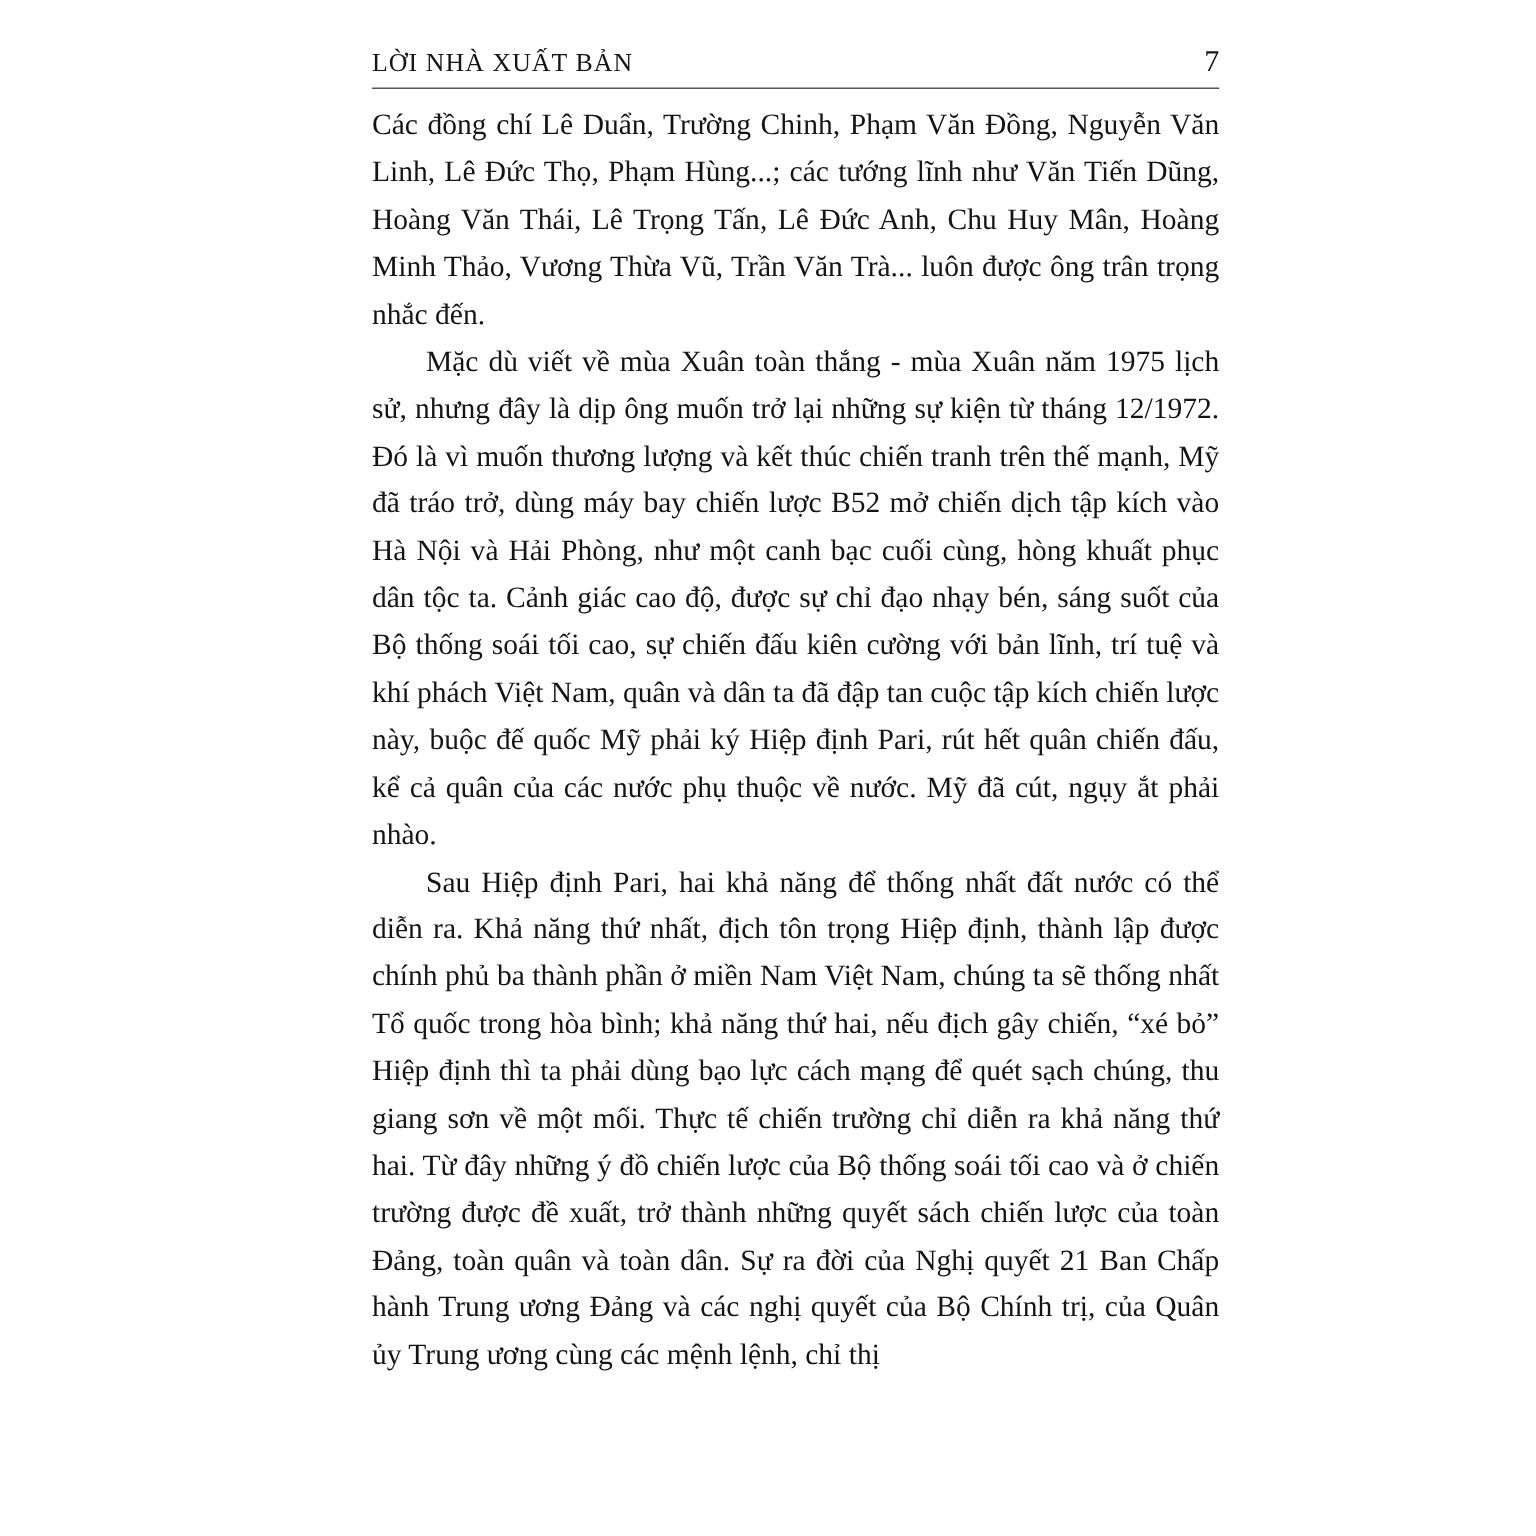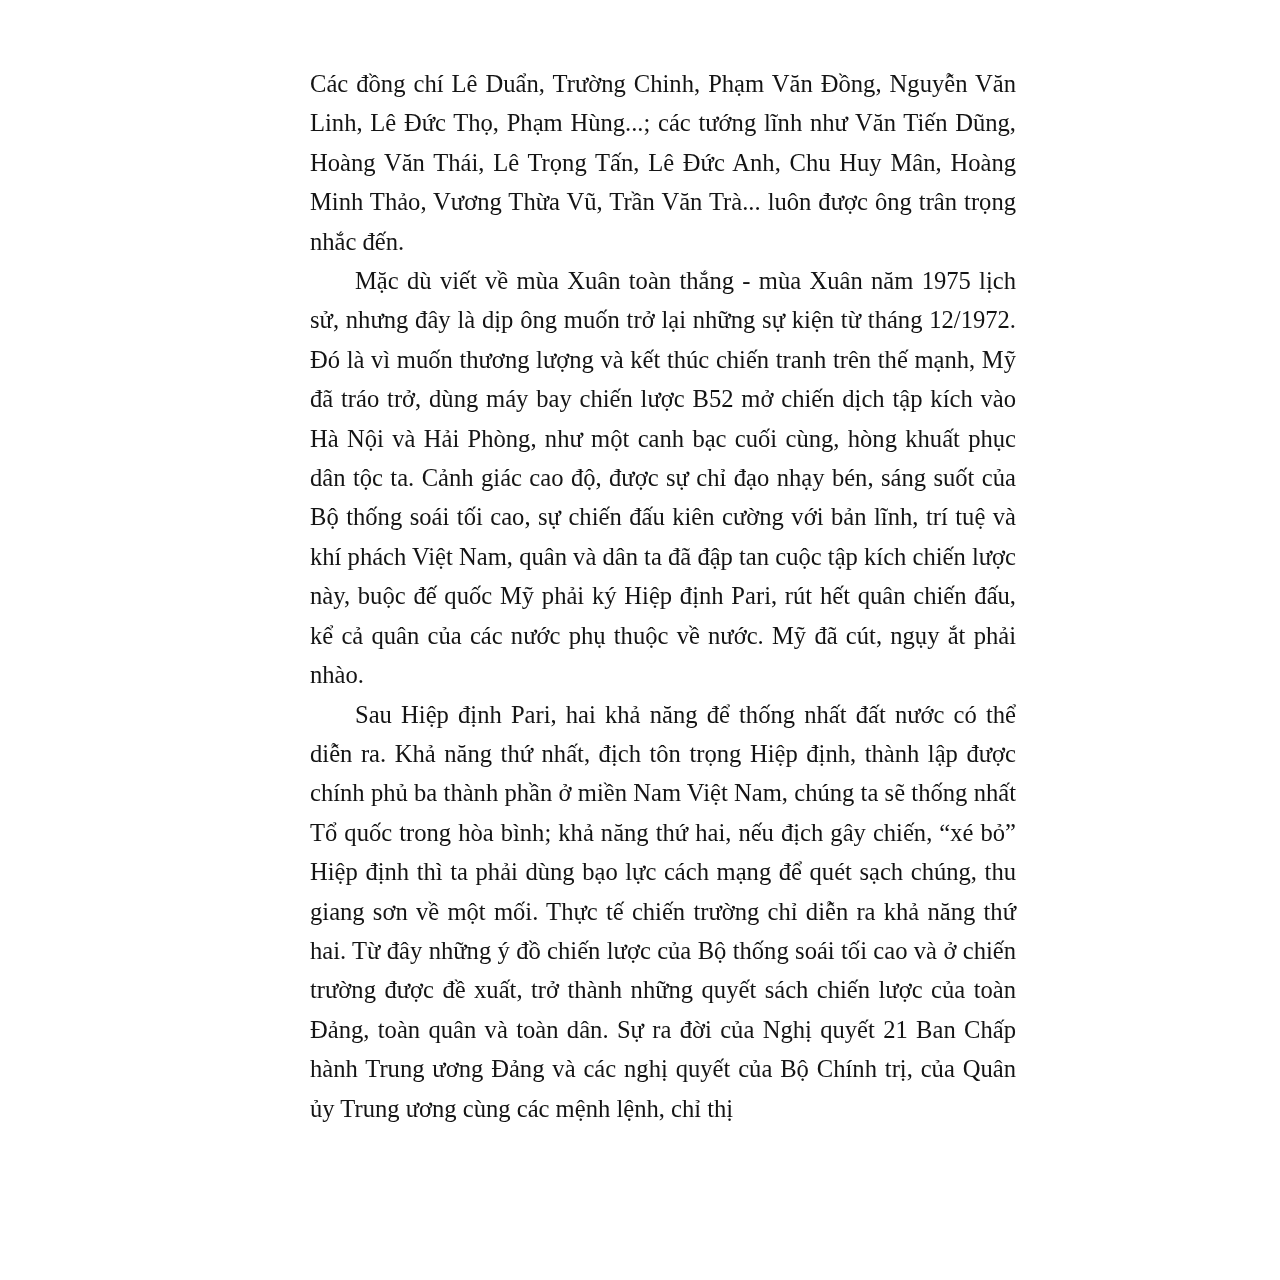--- a/index.html
+++ b/index.html
@@ -40,21 +40,21 @@
     font-family: "Liberation Serif", "DejaVu Serif", serif;
     color: #151515;
     white-space: nowrap;
   }
   .head-page-number {
     font-size: 25px;
     color: #151515;
     font-family: "Liberation Serif", "DejaVu Serif", serif;
   }
   .body-text {
-    margin-top: 26px;
+    margin-top: 11px;
   }
   p.para {
     margin: 0;
     font-size: 24.6px;
     line-height: 39.4px;
     text-align: justify;
     text-justify: inter-word;
     color: #141414;
     hyphens: none;
   }
@@ -63,20 +63,24 @@
   }
   .italic {
   }
 </style>
 </head>
 <body>
 
 <div class="page">
   <div class="page-inner">
 
+    <div class="running-head">
+      <span class="head-title">LỜI NHÀ XUẤT BẢN</span>
+      <span class="head-page-number">7</span>
+    </div>
 
     <div class="body-text">
       <p class="para">Các đồng chí Lê Duẩn, Trường Chinh, Phạm Văn Đồng, Nguyễn Văn Linh, Lê Đức Thọ, Phạm Hùng...; các tướng lĩnh như Văn Tiến Dũng, Hoàng Văn Thái, Lê Trọng Tấn, Lê Đức Anh, Chu Huy Mân, Hoàng Minh Thảo, Vương Thừa Vũ, Trần Văn Trà... luôn được ông trân trọng nhắc đến.</p>
       <p class="para indent"><span>Mặc dù viết về mùa Xuân toàn thắng - mùa Xuân năm 1975 lịch sử, nhưng đây là dịp ông muốn trở lại những sự kiện từ tháng 12/1972. Đó là vì muốn thương lượng và kết thúc chiến tranh trên thế mạnh, Mỹ đã tráo trở, dùng máy bay chiến lược B52 mở chiến dịch tập kích vào Hà Nội và Hải Phòng, như một canh bạc cuối cùng, hòng khuất phục dân tộc ta. Cảnh giác cao độ, được sự chỉ đạo nhạy bén, sáng suốt của Bộ thống soái tối cao, sự chiến đấu kiên cường với bản lĩnh, trí tuệ và khí phách Việt Nam, quân và dân ta đã đập tan cuộc tập kích chiến lược này, buộc đế quốc Mỹ phải ký </span><span class="italic">Hiệp định Pari,</span><span> rút hết quân chiến đấu, kể cả quân của các nước phụ thuộc về nước. Mỹ đã cút, ngụy ắt phải nhào.</span></p>
       <p class="para indent">Sau Hiệp định Pari, hai khả năng để thống nhất đất nước có thể diễn ra. Khả năng thứ nhất, địch tôn trọng Hiệp định, thành lập được chính phủ ba thành phần ở miền Nam Việt Nam, chúng ta sẽ thống nhất Tổ quốc trong hòa bình; khả năng thứ hai, nếu địch gây chiến, “xé bỏ” Hiệp định thì ta phải dùng bạo lực cách mạng để quét sạch chúng, thu giang sơn về một mối. Thực tế chiến trường chỉ diễn ra khả năng thứ hai. Từ đây những ý đồ chiến lược của Bộ thống soái tối cao và ở chiến trường được đề xuất, trở thành những quyết sách chiến lược của toàn Đảng, toàn quân và toàn dân. Sự ra đời của Nghị quyết 21 Ban Chấp hành Trung ương Đảng và các nghị quyết của Bộ Chính trị, của Quân ủy Trung ương cùng các mệnh lệnh, chỉ thị</p>
     </div>
 
   </div>
 </div>
 

